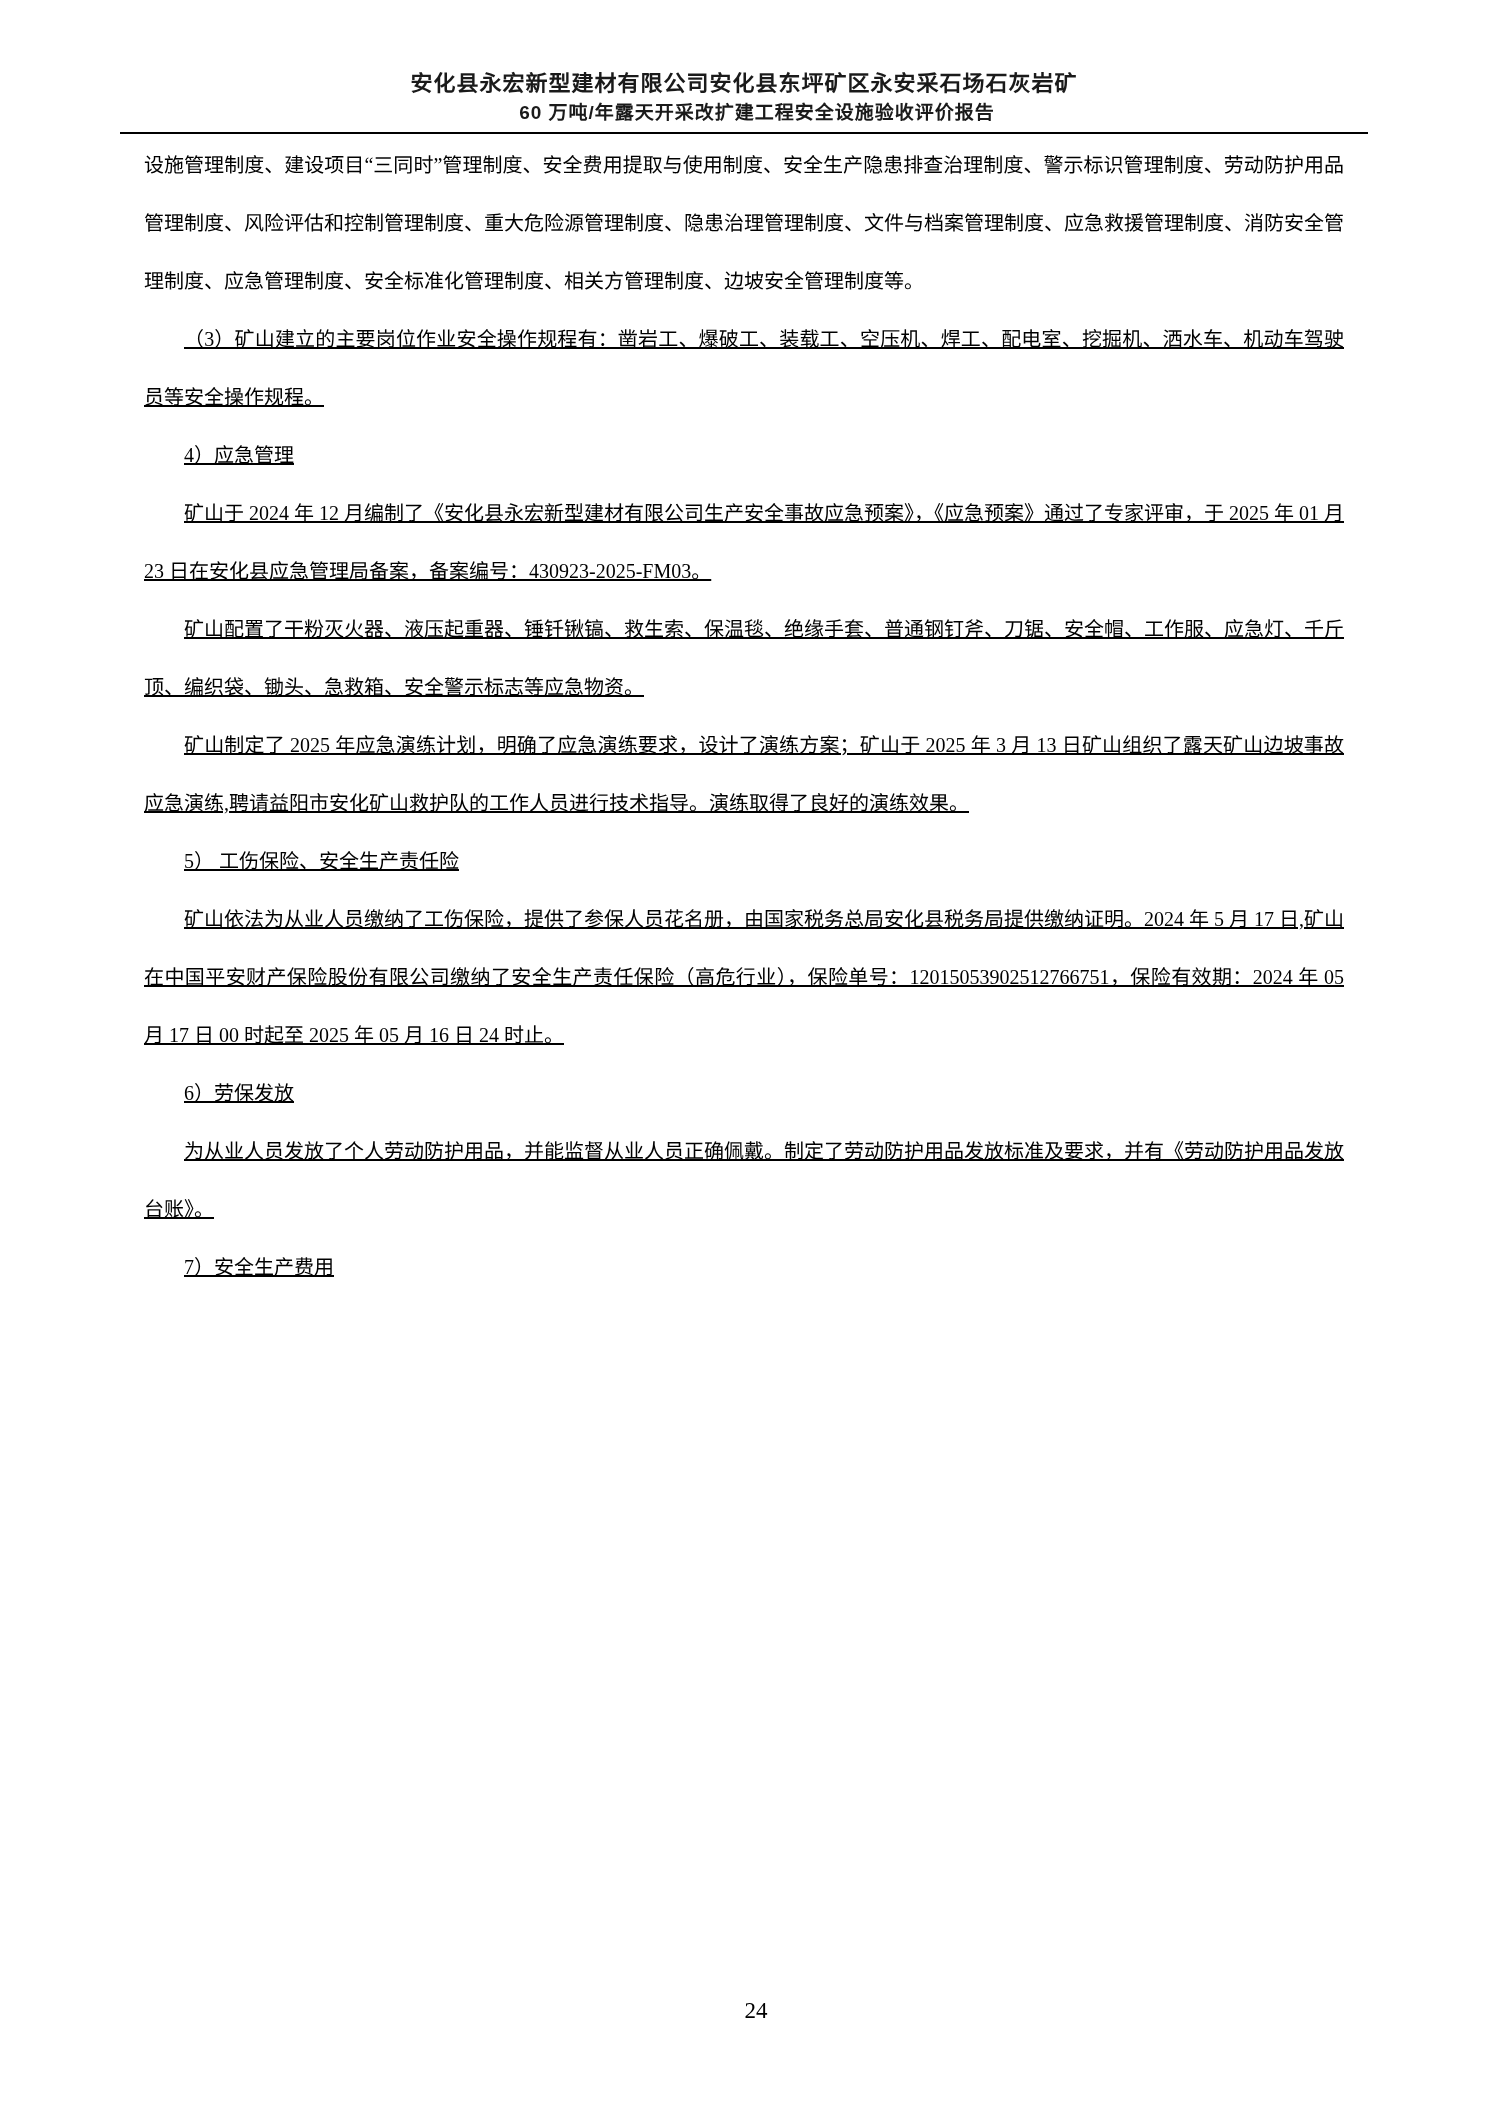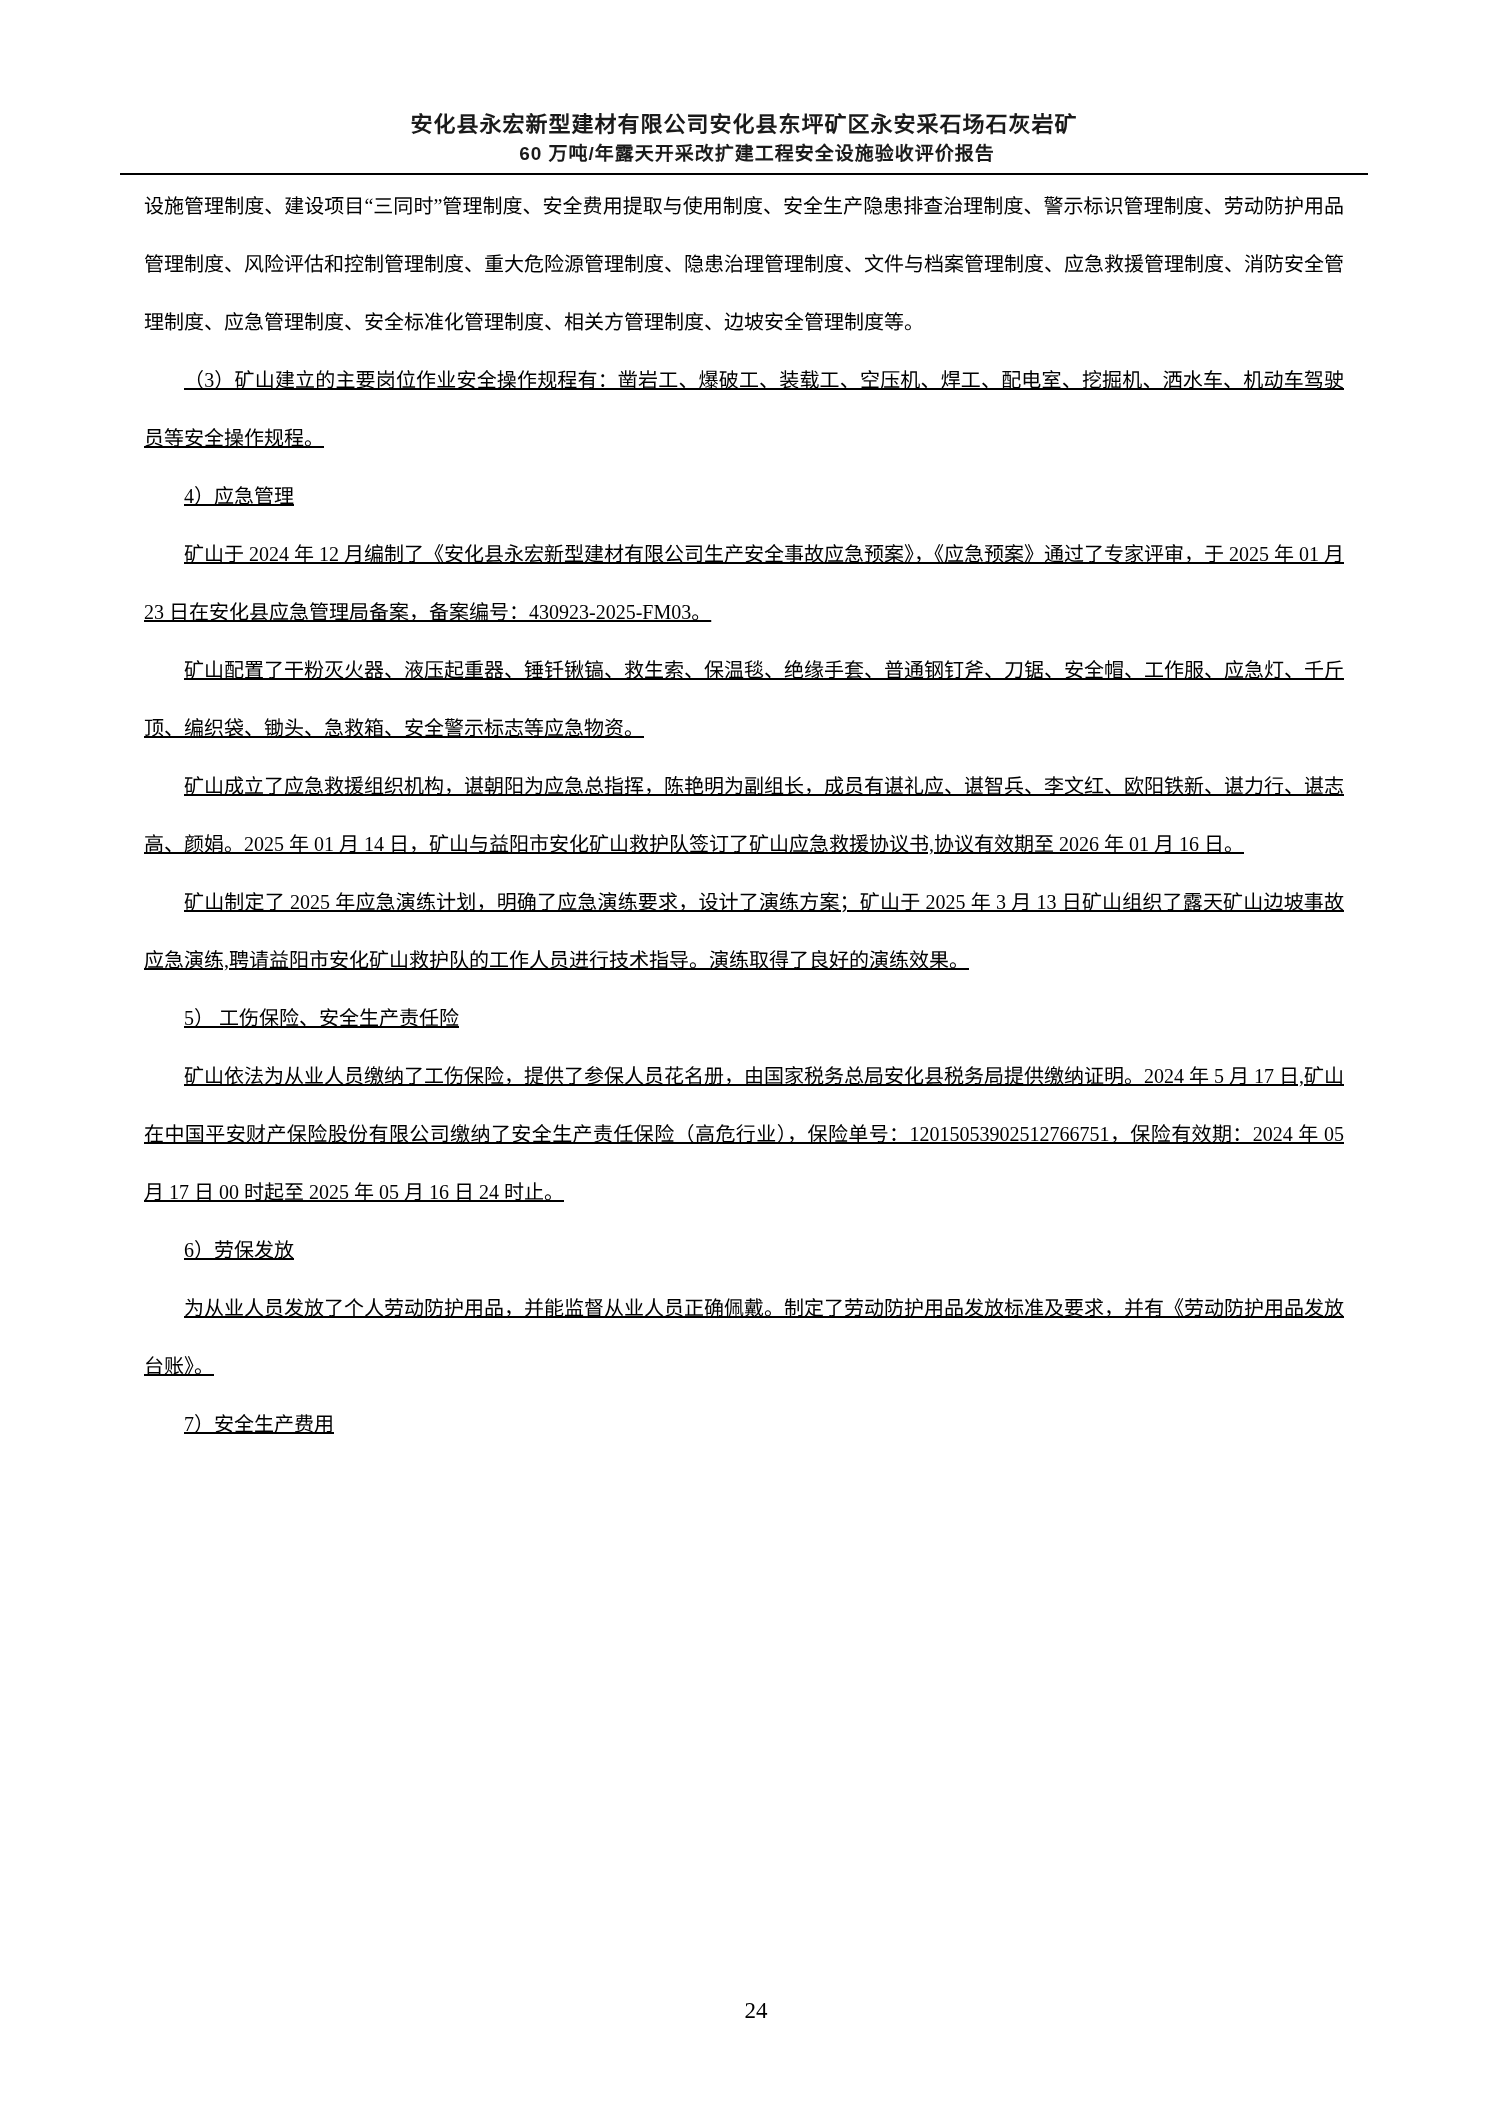--- a/index.html
+++ b/index.html
@@ -9,21 +9,21 @@
   }
   .sheet {
     position: relative;
     width: 1488px;
     height: 2104px;
     background: #ffffff;
     overflow: hidden;
     color: #000;
   }
   .doc-header {
-    padding-top: 110px;
+    padding-top: 69px;
     text-align: center;
     font-family: "Liberation Sans", "DejaVu Sans", sans-serif;
     font-weight: 700;
     color: #1a1a1a;
   }
   .doc-header .h-line1 {
     font-size: 22px;
     line-height: 30px;
     letter-spacing: 1px;
   }
@@ -80,21 +80,20 @@
 
   <hr class="header-rule">
 
   <div class="body-text">
 
   <p class="">设施管理制度、建设项目“三同时”管理制度、安全费用提取与使用制度、安全生产隐患排查治理制度、警示标识管理制度、劳动防护用品管理制度、风险评估和控制管理制度、重大危险源管理制度、隐患治理管理制度、文件与档案管理制度、应急救援管理制度、消防安全管理制度、应急管理制度、安全标准化管理制度、相关方管理制度、边坡安全管理制度等。</p>
       <p class="indent">（3）矿山建立的主要岗位作业安全操作规程有：凿岩工、爆破工、装载工、空压机、焊工、配电室、挖掘机、洒水车、机动车驾驶员等安全操作规程。</p>
       <p class="indent">4）应急管理</p>
       <p class="indent">矿山于 2024 年 12 月编制了《安化县永宏新型建材有限公司生产安全事故应急预案》，《应急预案》通过了专家评审，于 2025 年 01 月 23 日在安化县应急管理局备案，备案编号：430923-2025-FM03。</p>
       <p class="indent">矿山配置了干粉灭火器、液压起重器、锤钎锹镐、救生索、保温毯、绝缘手套、普通钢钉斧、刀锯、安全帽、工作服、应急灯、千斤顶、编织袋、锄头、急救箱、安全警示标志等应急物资。</p>
-      <p class="indent">矿山成立了应急救援组织机构，谌朝阳为应急总指挥，陈艳明为副组长，成员有谌礼应、谌智兵、李文红、欧阳铁新、谌力行、谌志高、颜娟。2025 年 01 月 14 日，矿山与益阳市安化矿山救护队签订了矿山应急救援协议书,协议有效期至 2026 年 01 月 16 日。</p>
       <p class="indent">矿山制定了 2025 年应急演练计划，明确了应急演练要求，设计了演练方案；矿山于 2025 年 3 月 13 日矿山组织了露天矿山边坡事故应急演练,聘请益阳市安化矿山救护队的工作人员进行技术指导。演练取得了良好的演练效果。</p>
       <p class="indent">5） 工伤保险、安全生产责任险</p>
       <p class="indent">矿山依法为从业人员缴纳了工伤保险，提供了参保人员花名册，由国家税务总局安化县税务局提供缴纳证明。2024 年 5 月 17 日,矿山在中国平安财产保险股份有限公司缴纳了安全生产责任保险（高危行业），保险单号：12015053902512766751，保险有效期：2024 年 05 月 17 日 00 时起至 2025 年 05 月 16 日 24 时止。</p>
       <p class="indent">6）劳保发放</p>
       <p class="indent">为从业人员发放了个人劳动防护用品，并能监督从业人员正确佩戴。制定了劳动防护用品发放标准及要求，并有《劳动防护用品发放台账》。</p>
       <p class="indent">7）安全生产费用</p>
     </div>
 
   <div class="page-footer">24</div>
 

